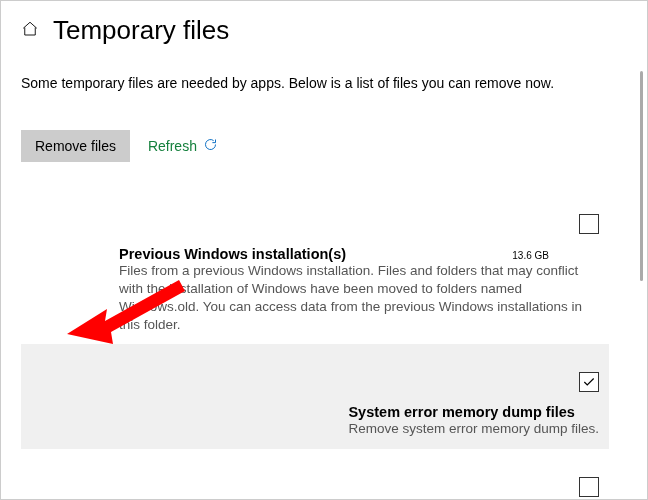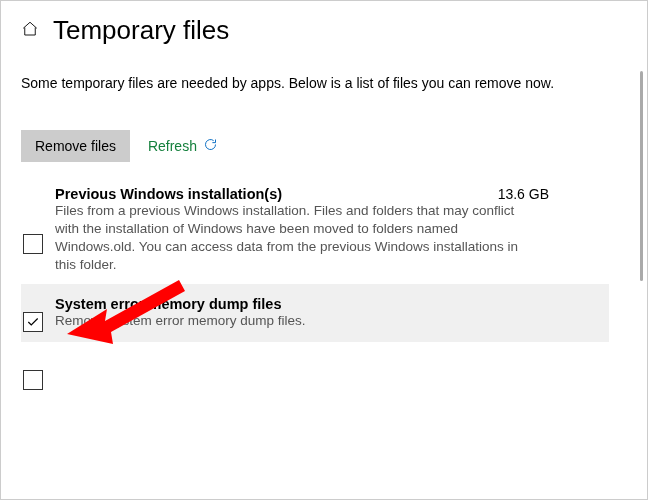--- a/index.html
+++ b/index.html
@@ -48,43 +48,44 @@
     margin-left: 18px;
     font-size: 14px;
     cursor: pointer;
   }
   .refresh svg { width: 15px; height: 15px; stroke: #0067c0; fill: none; stroke-width: 1.5; }
   .total { margin-left: auto; margin-right: 60px; font-size: 14px; }
   .scanned { font-size: 14px; margin-bottom: 10px; }
   .list {  }
   .row {
     display: flex;
-    align-items: center;
+    align-items: flex-end;
     padding: 10px 10px 10px 2px;
     gap: 12px;
+    flex-direction: column;
   }
   .row.selected { background: #f0f0f0; }
   .cb {
     width: 20px;
     height: 20px;
     border: 1.5px solid #333;
     background: #fff;
     flex: 0 0 auto;
     margin-top: 18px;
     display: flex;
     align-items: center;
     justify-content: center;
     cursor: pointer;
   }
   .cb.first { margin-top: 28px; }
   .cb svg { width: 14px; height: 14px; stroke: #000; stroke-width: 2; fill: none; }
   .entry { flex: 1 1 auto; }
   .entry-head { display: flex; align-items: baseline; }
   .entry-title { font-weight: 600; font-size: 14.5px; flex: 1 1 auto; }
-  .entry-size { font-size: 14px; padding-right: 50px; margin-left: 8px; }
+  .entry-size { font-size: 10px; padding-right: 50px; margin-left: 8px; }
   .entry-desc { font-size: 13.5px; color: #555; line-height: 1.35; max-width: 480px; margin-top: 0; }
   .scrollbar {
     position: absolute;
     right: 4px;
     top: 70px;
     width: 3px;
     height: 210px;
     background: #aaa;
     border-radius: 2px;
   }

